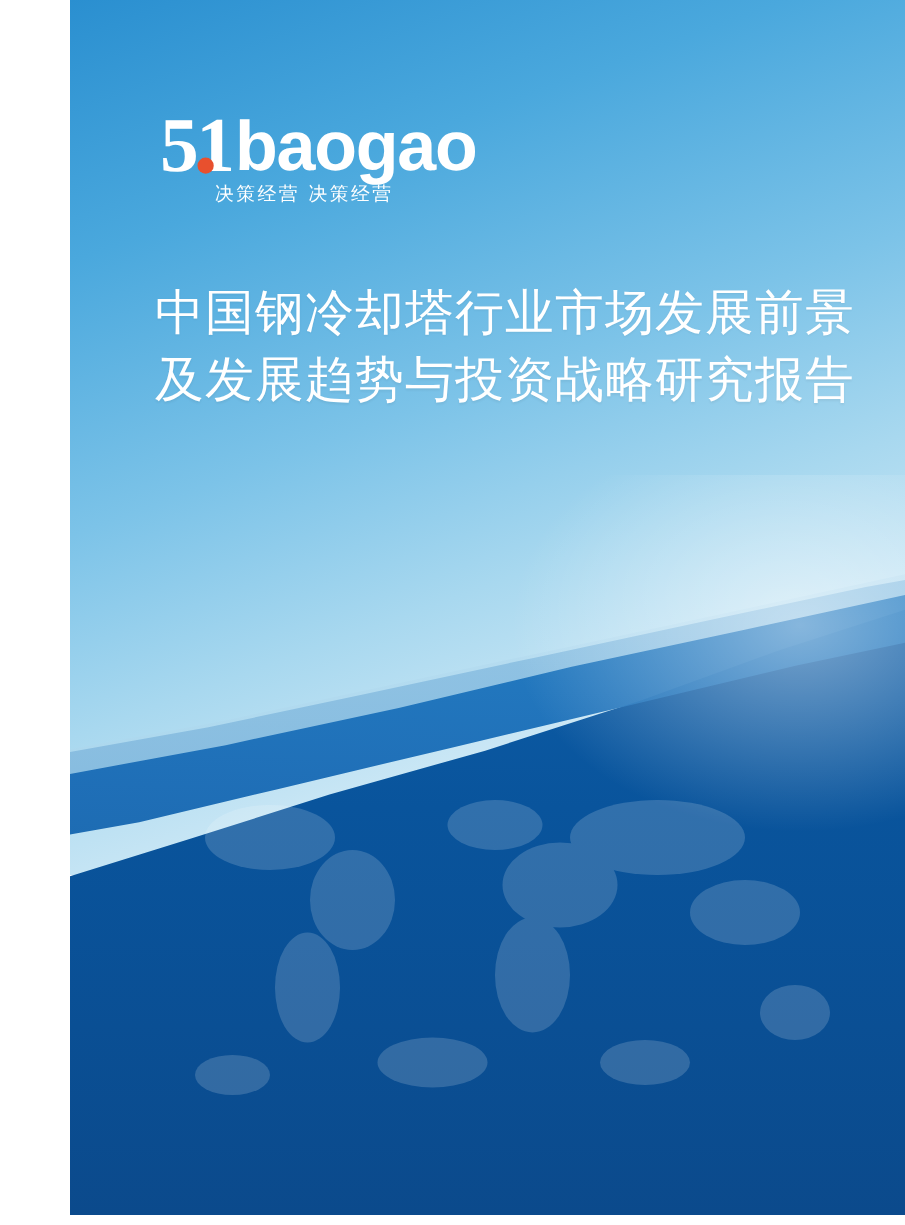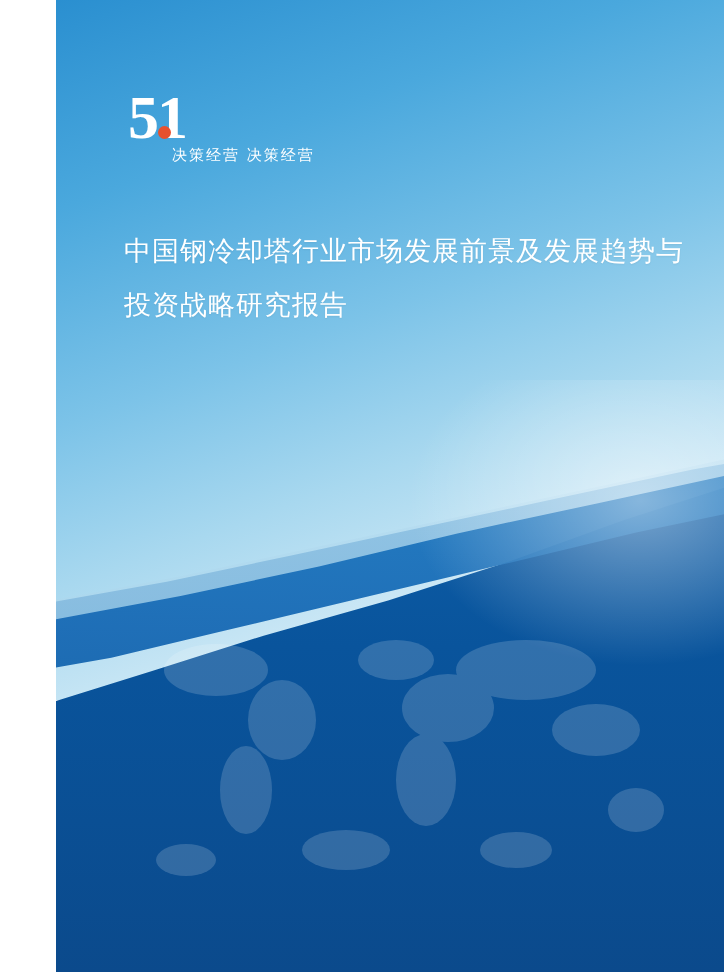--- a/index.html
+++ b/index.html
@@ -185,21 +185,21 @@
   }
 
   
   .title {
     position: absolute;
     left: 68px;
     top: 224px;
     width: 580px;
     z-index: 20;
     color: #ffffff;
-    font-size: 27px;
+    font-size: 39px;
     line-height: 54px;
     letter-spacing: 1px;
     font-family: "DejaVu Sans", "Liberation Sans", sans-serif;
     text-shadow: 0 1px 2px rgba(0,0,0,0.06);
   }
 </style>
 </head>
 <body>
 
 <div class="cover">
@@ -229,20 +229,21 @@
           <ellipse cx="90" cy="260" rx="30" ry="16"></ellipse>
         </g>
       </svg>
     </div>
 
     <div class="logo">
       <div class="logo-mark">
         <span>51</span>
         <span class="logo-dot"></span>
       </div>
+      <div class="logo-word">baogao</div>
       <div class="logo-sub">决策经营 决策经营</div>
     </div>
 
     <div class="title">中国钢冷却塔行业市场发展前景及发展趋势与投资战略研究报告</div>
   </div>
 
   <div class="left-strip"></div>
   <div class="right-strip"></div>
   <div class="bottom-strip"></div>
 </div>

